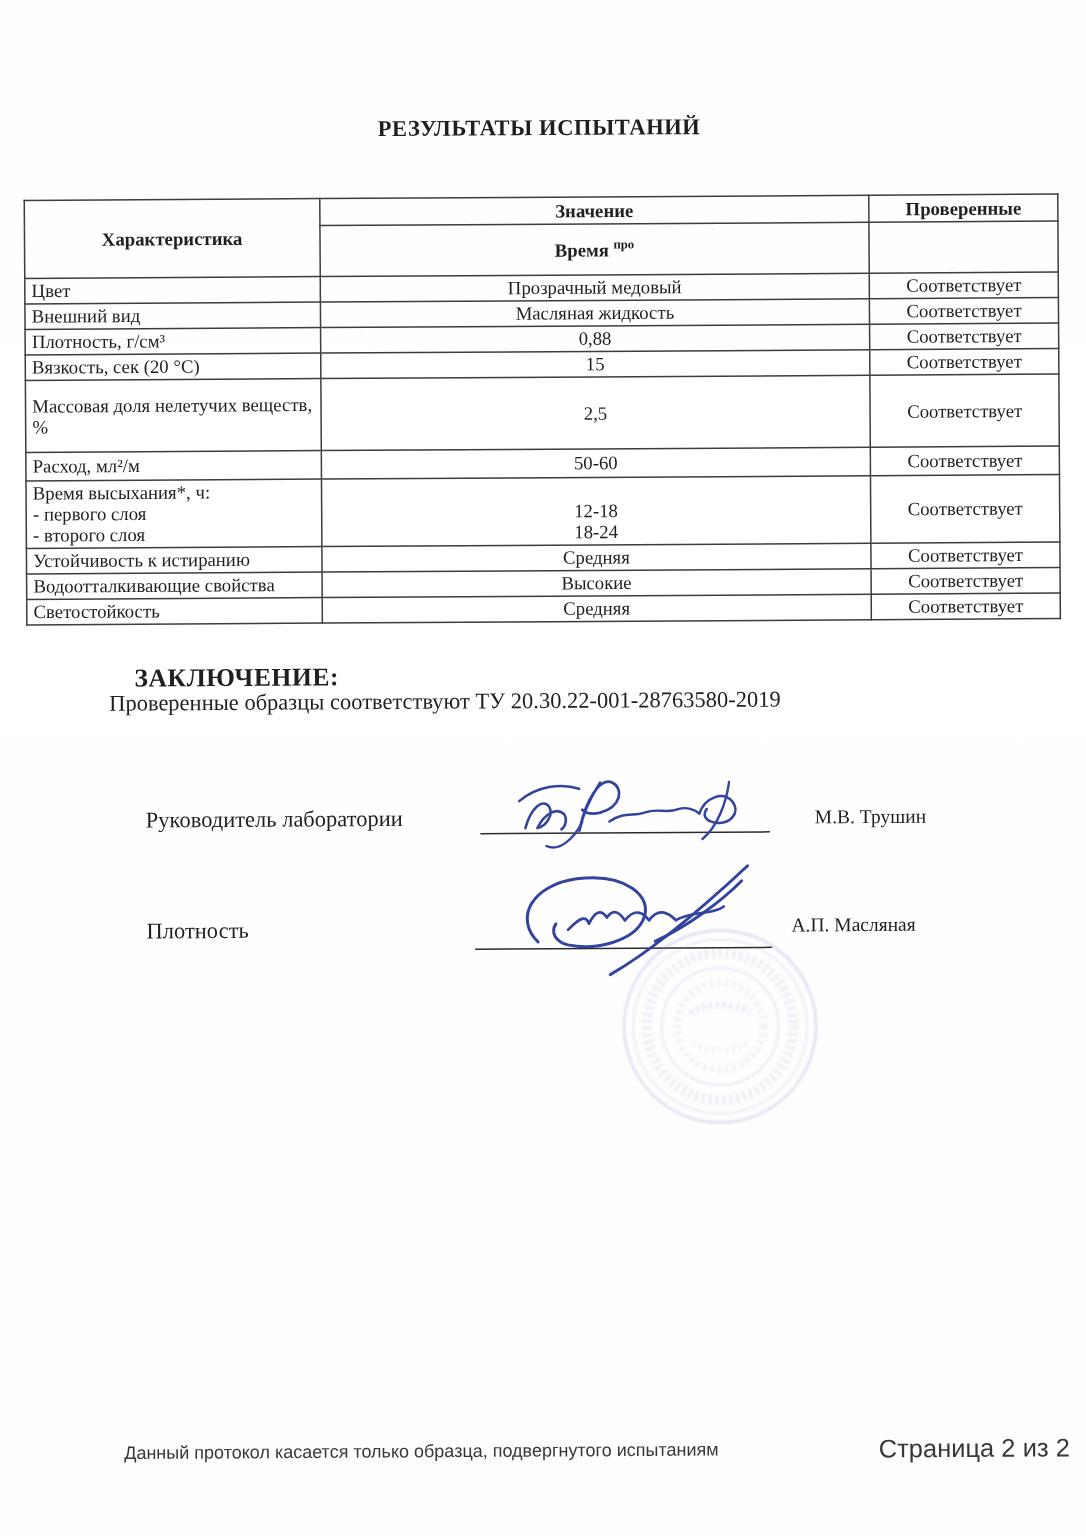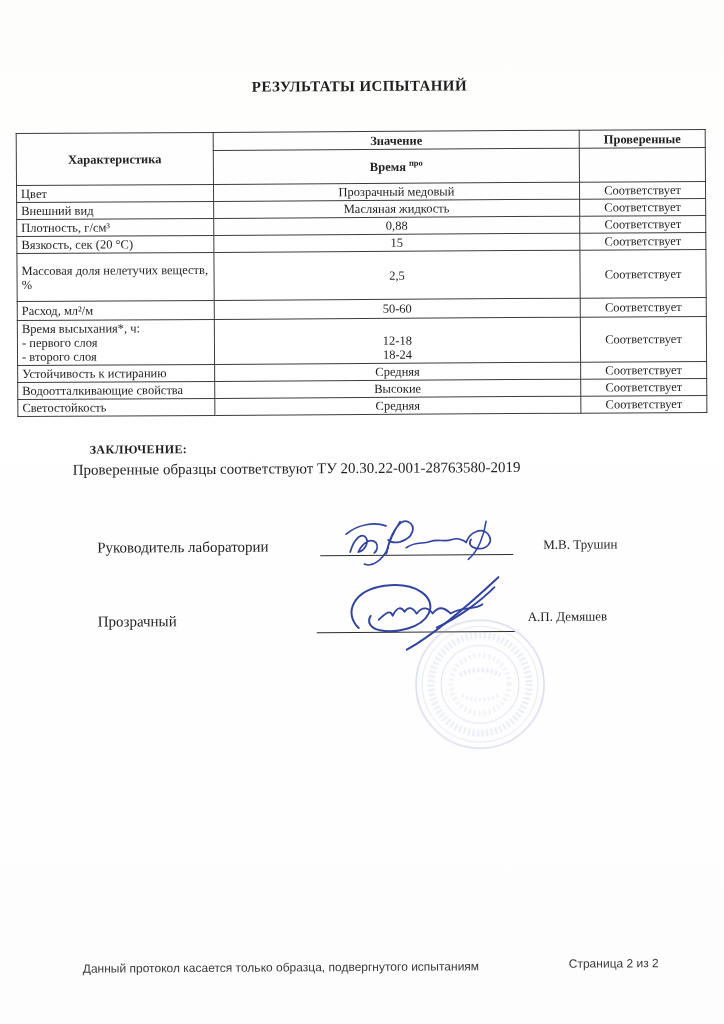--- a/index.html
+++ b/index.html
@@ -53,34 +53,34 @@
   tbody tr:nth-child(7){height:42px;}
   tbody tr:nth-child(8){height:16px;}
   tbody tr:nth-child(9){height:16px;}
   tbody tr:nth-child(10){height:16px;}
   td.cell-name{text-align:left;padding-left:5px;}
   td.cell-value,td.cell-status{text-align:center;}
   td.top{vertical-align:top;padding-top:1px;}
   .line{min-height:14px;}
   sup.sp{font-size:8.5px;margin-left:3px;font-weight:bold;text-align:right;}
   
-  .concl-head{position:absolute;left:90px;top:441px;font-size:12px;font-weight:bold;letter-spacing:.4px;}
+  .concl-head{position:absolute;left:90px;top:441px;font-size:17px;font-weight:bold;letter-spacing:.4px;}
   .concl-text{position:absolute;left:73px;top:460px;font-size:15px;}
   
   .sig-label{position:absolute;font-size:15px;}
   .sig-name{position:absolute;font-size:13px;}
   .sig-line{position:absolute;height:1px;background:#2c2c2c;}
   .sig-svg{position:absolute;z-index:3;}
   .sig-svg path{fill:none;stroke:var(--signature_ink);stroke-linecap:round;stroke-linejoin:round;}
   
   .stamp{position:absolute;left:406px;top:612px;width:146px;height:146px;z-index:1;opacity:.55;}
   .stamp circle,.stamp path{fill:none;stroke:var(--stamp_ink);}
   
   .footer-note{position:absolute;left:80px;top:960px;font-family:"Liberation Sans","DejaVu Sans",sans-serif;font-size:12px;color:#383838;}
-  .footer-page{position:absolute;left:566px;top:958px;font-family:"Liberation Sans","DejaVu Sans",sans-serif;font-size:12px;color:#383838;}
+  .footer-page{position:absolute;left:583px;top:958px;font-family:"Liberation Sans","DejaVu Sans",sans-serif;font-size:17px;color:#383838;}
 </style>
 </head>
 <body>
 
 <div class="page">
   <div class="scan">
 
     <div class="title">РЕЗУЛЬТАТЫ ИСПЫТАНИЙ</div>
 
     <table class="results">
@@ -188,28 +188,28 @@
       <path d="M34,42 C38,28 46,22 50,28 C53,33 48,41 42,42 M42,42 C47,32 55,28 60,33 C62,36 61,41 58,43" stroke-width="1.7"></path>
       <path d="M84,12 C76,24 72,34 70,44 C74,24 84,8 92,12 C100,16 98,28 84,32 C78,33.5 74,32 72,30" stroke-width="1.8"></path>
       <path d="M72,38 C66,50 56,58 48,54" stroke-width="1.6"></path>
       <path d="M90,38 C100,31 106,35 114,32 C122,29 128,33 136,30 C142,28 148,31 150,33" stroke-width="1.6"></path>
       <path d="M150,33 C154,22 166,18 172,25 C178,33 170,41 160,39 C154,38 152,34 155,30" stroke-width="1.7"></path>
       <path d="M170,12 C168,26 162,42 152,50" stroke-width="1.6"></path>
     </svg>
     <div class="sig-line" style="left:320px;top:555px;width:193px"></div>
     <div class="sig-name" style="left:543px;top:538px">М.В. Трушин</div>
 
-    <div class="sig-label" style="left:97px;top:612px">Прозрачный</div>
+    <div class="sig-label" style="left:97px;top:612px">Плотность</div>
     <svg class="sig-svg" style="left:318px;top:570px" width="215" height="86" viewBox="0 0 215 86" aria-hidden="true">
       <path d="M40,58 C24,42 36,20 66,16 C98,12 118,28 110,44 C103,58 78,64 60,60 C52,58 48,52 52,46" stroke-width="2"></path>
       <path d="M60,50 C68,42 72,40 74,46 C78,38 82,36 86,42 C90,36 94,38 98,44 C104,36 110,38 114,44 C120,36 126,38 132,44" stroke-width="1.8"></path>
       <path d="M180,8 C154,32 120,62 88,80" stroke-width="2"></path>
       <path d="M118,58 C140,48 162,32 176,18" stroke-width="1.9"></path>
       <path d="M132,44 C144,37 156,41 164,35" stroke-width="1.7"></path>
     </svg>
     <div class="sig-line" style="left:316px;top:632px;width:198px"></div>
-    <div class="sig-name" style="left:527px;top:610px">А.П. Демяшев</div>
+    <div class="sig-name" style="left:527px;top:610px">А.П. Масляная</div>
 
     <div class="footer-note">Данный протокол касается только образца, подвергнутого испытаниям</div>
     <div class="footer-page">Страница 2 из 2</div>
 
   </div>
 </div>
 
 </body></html>

